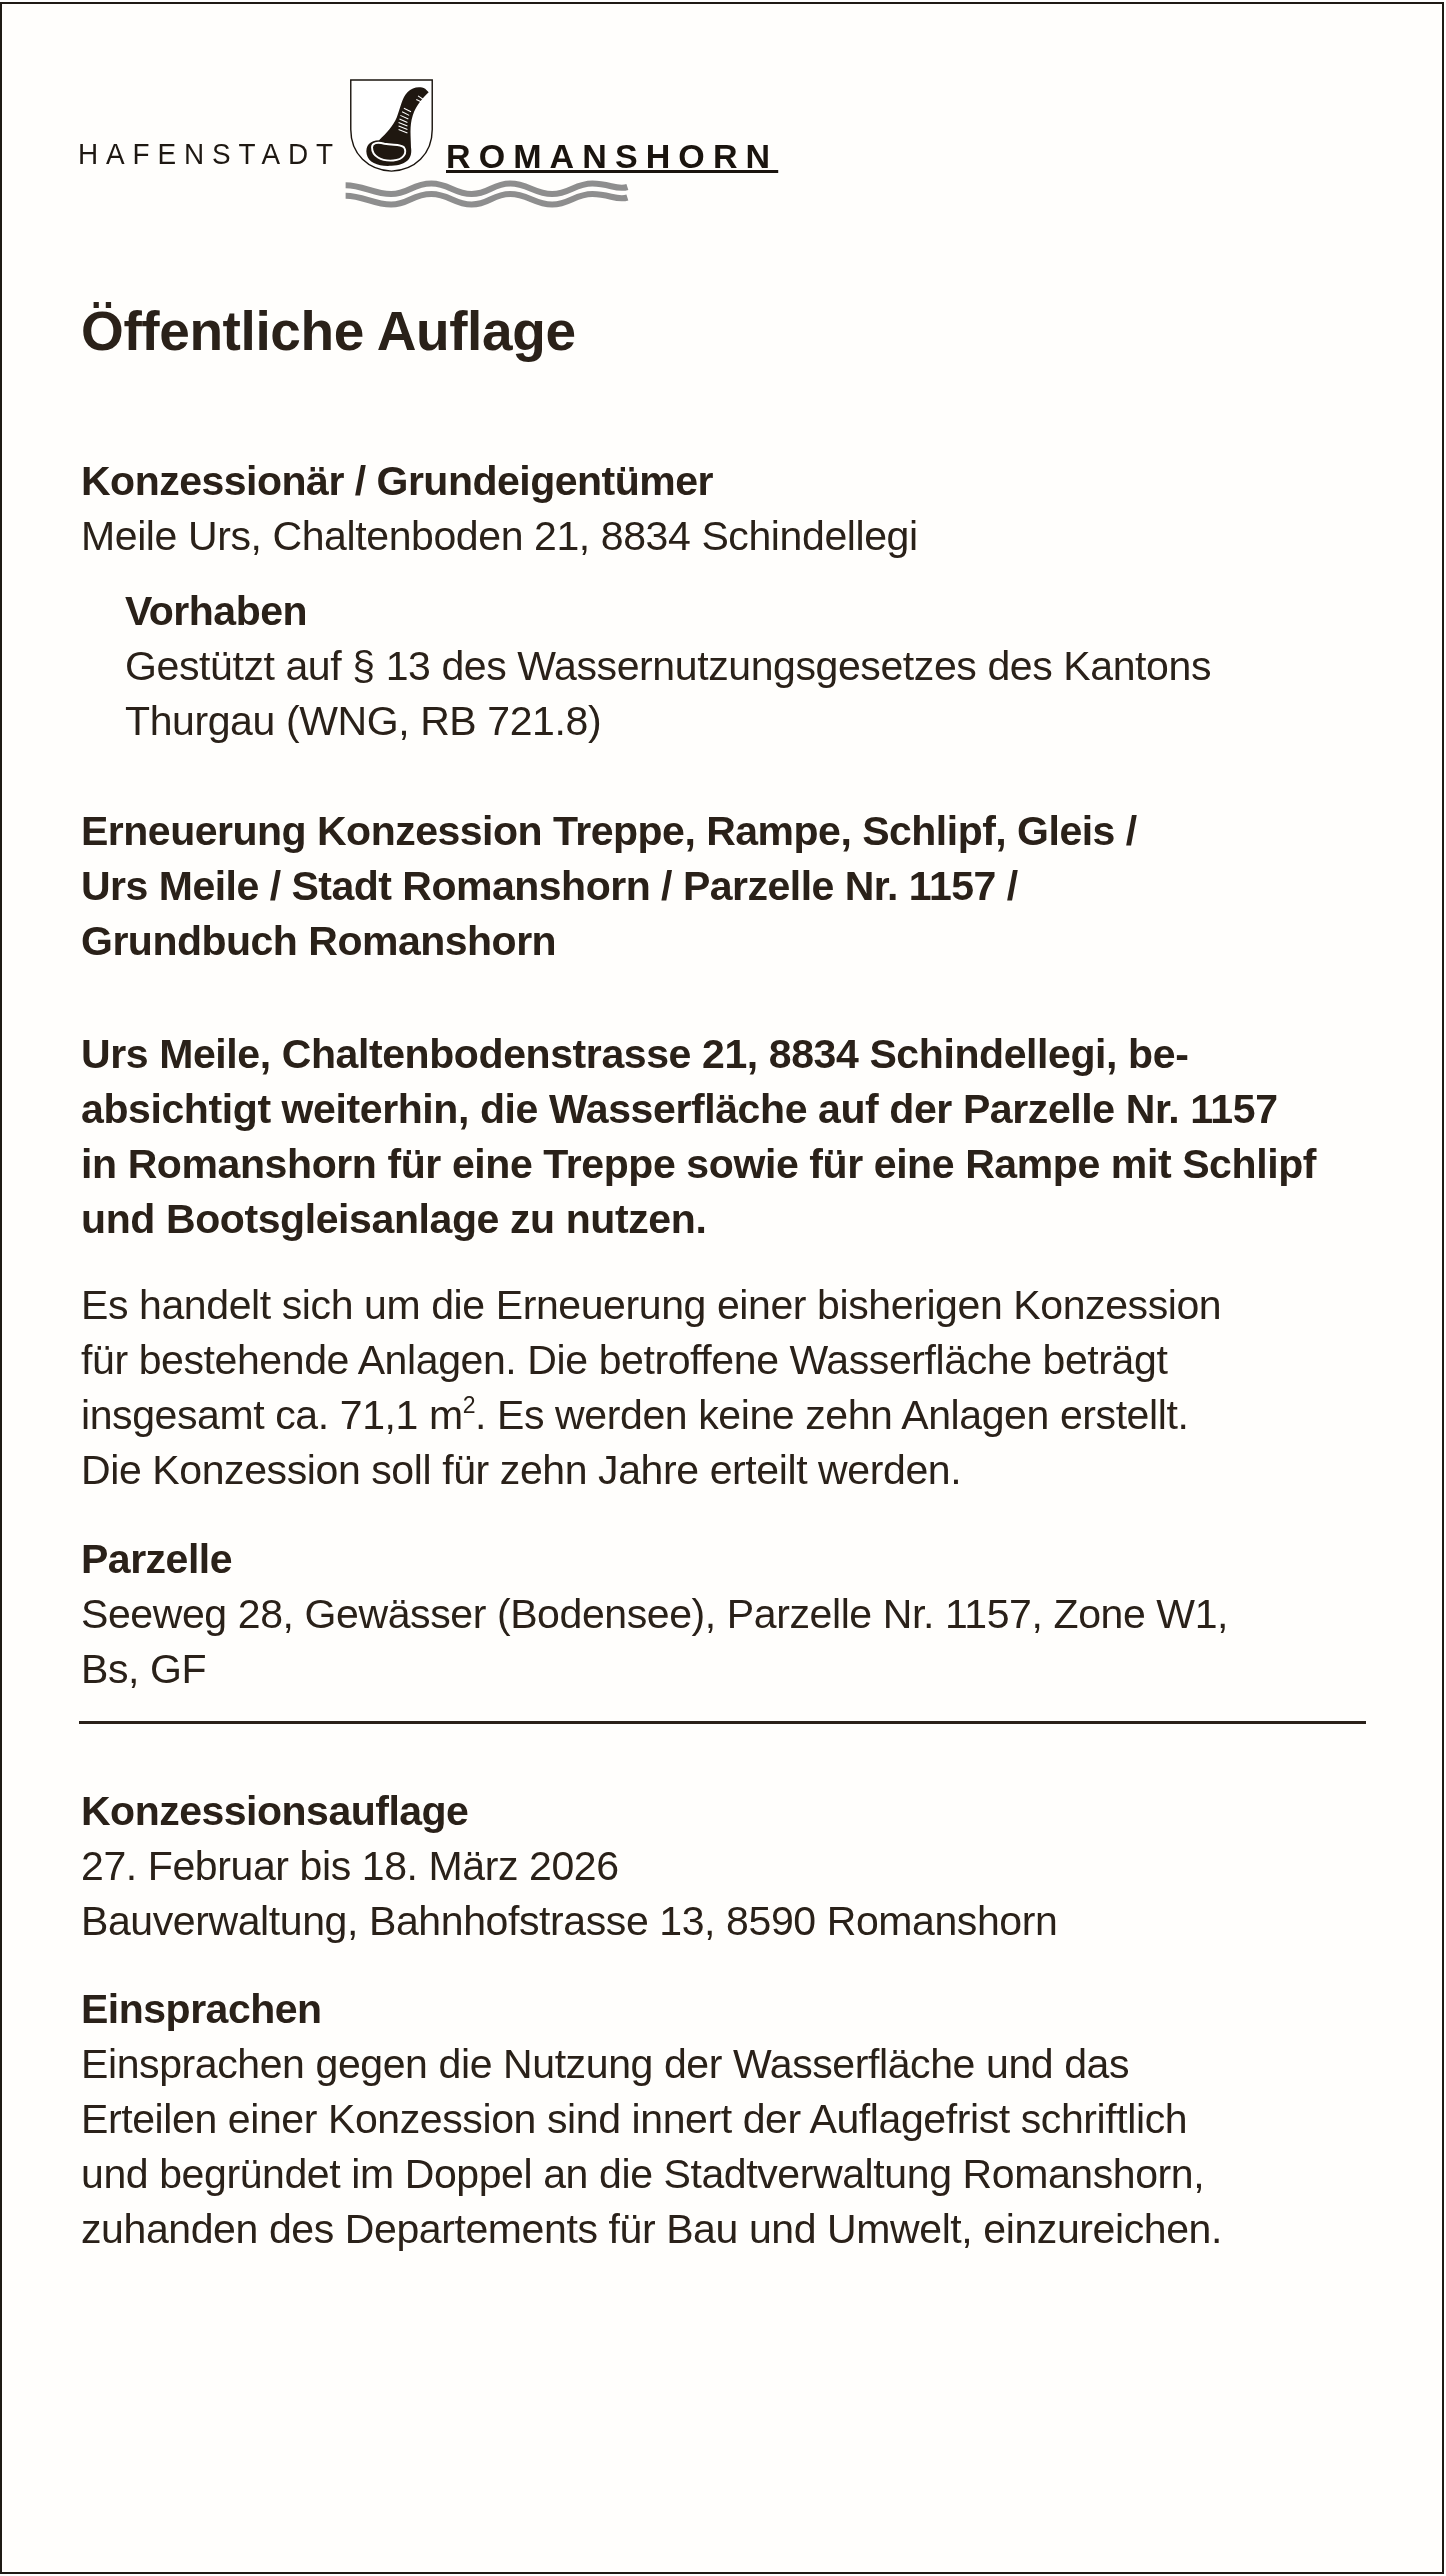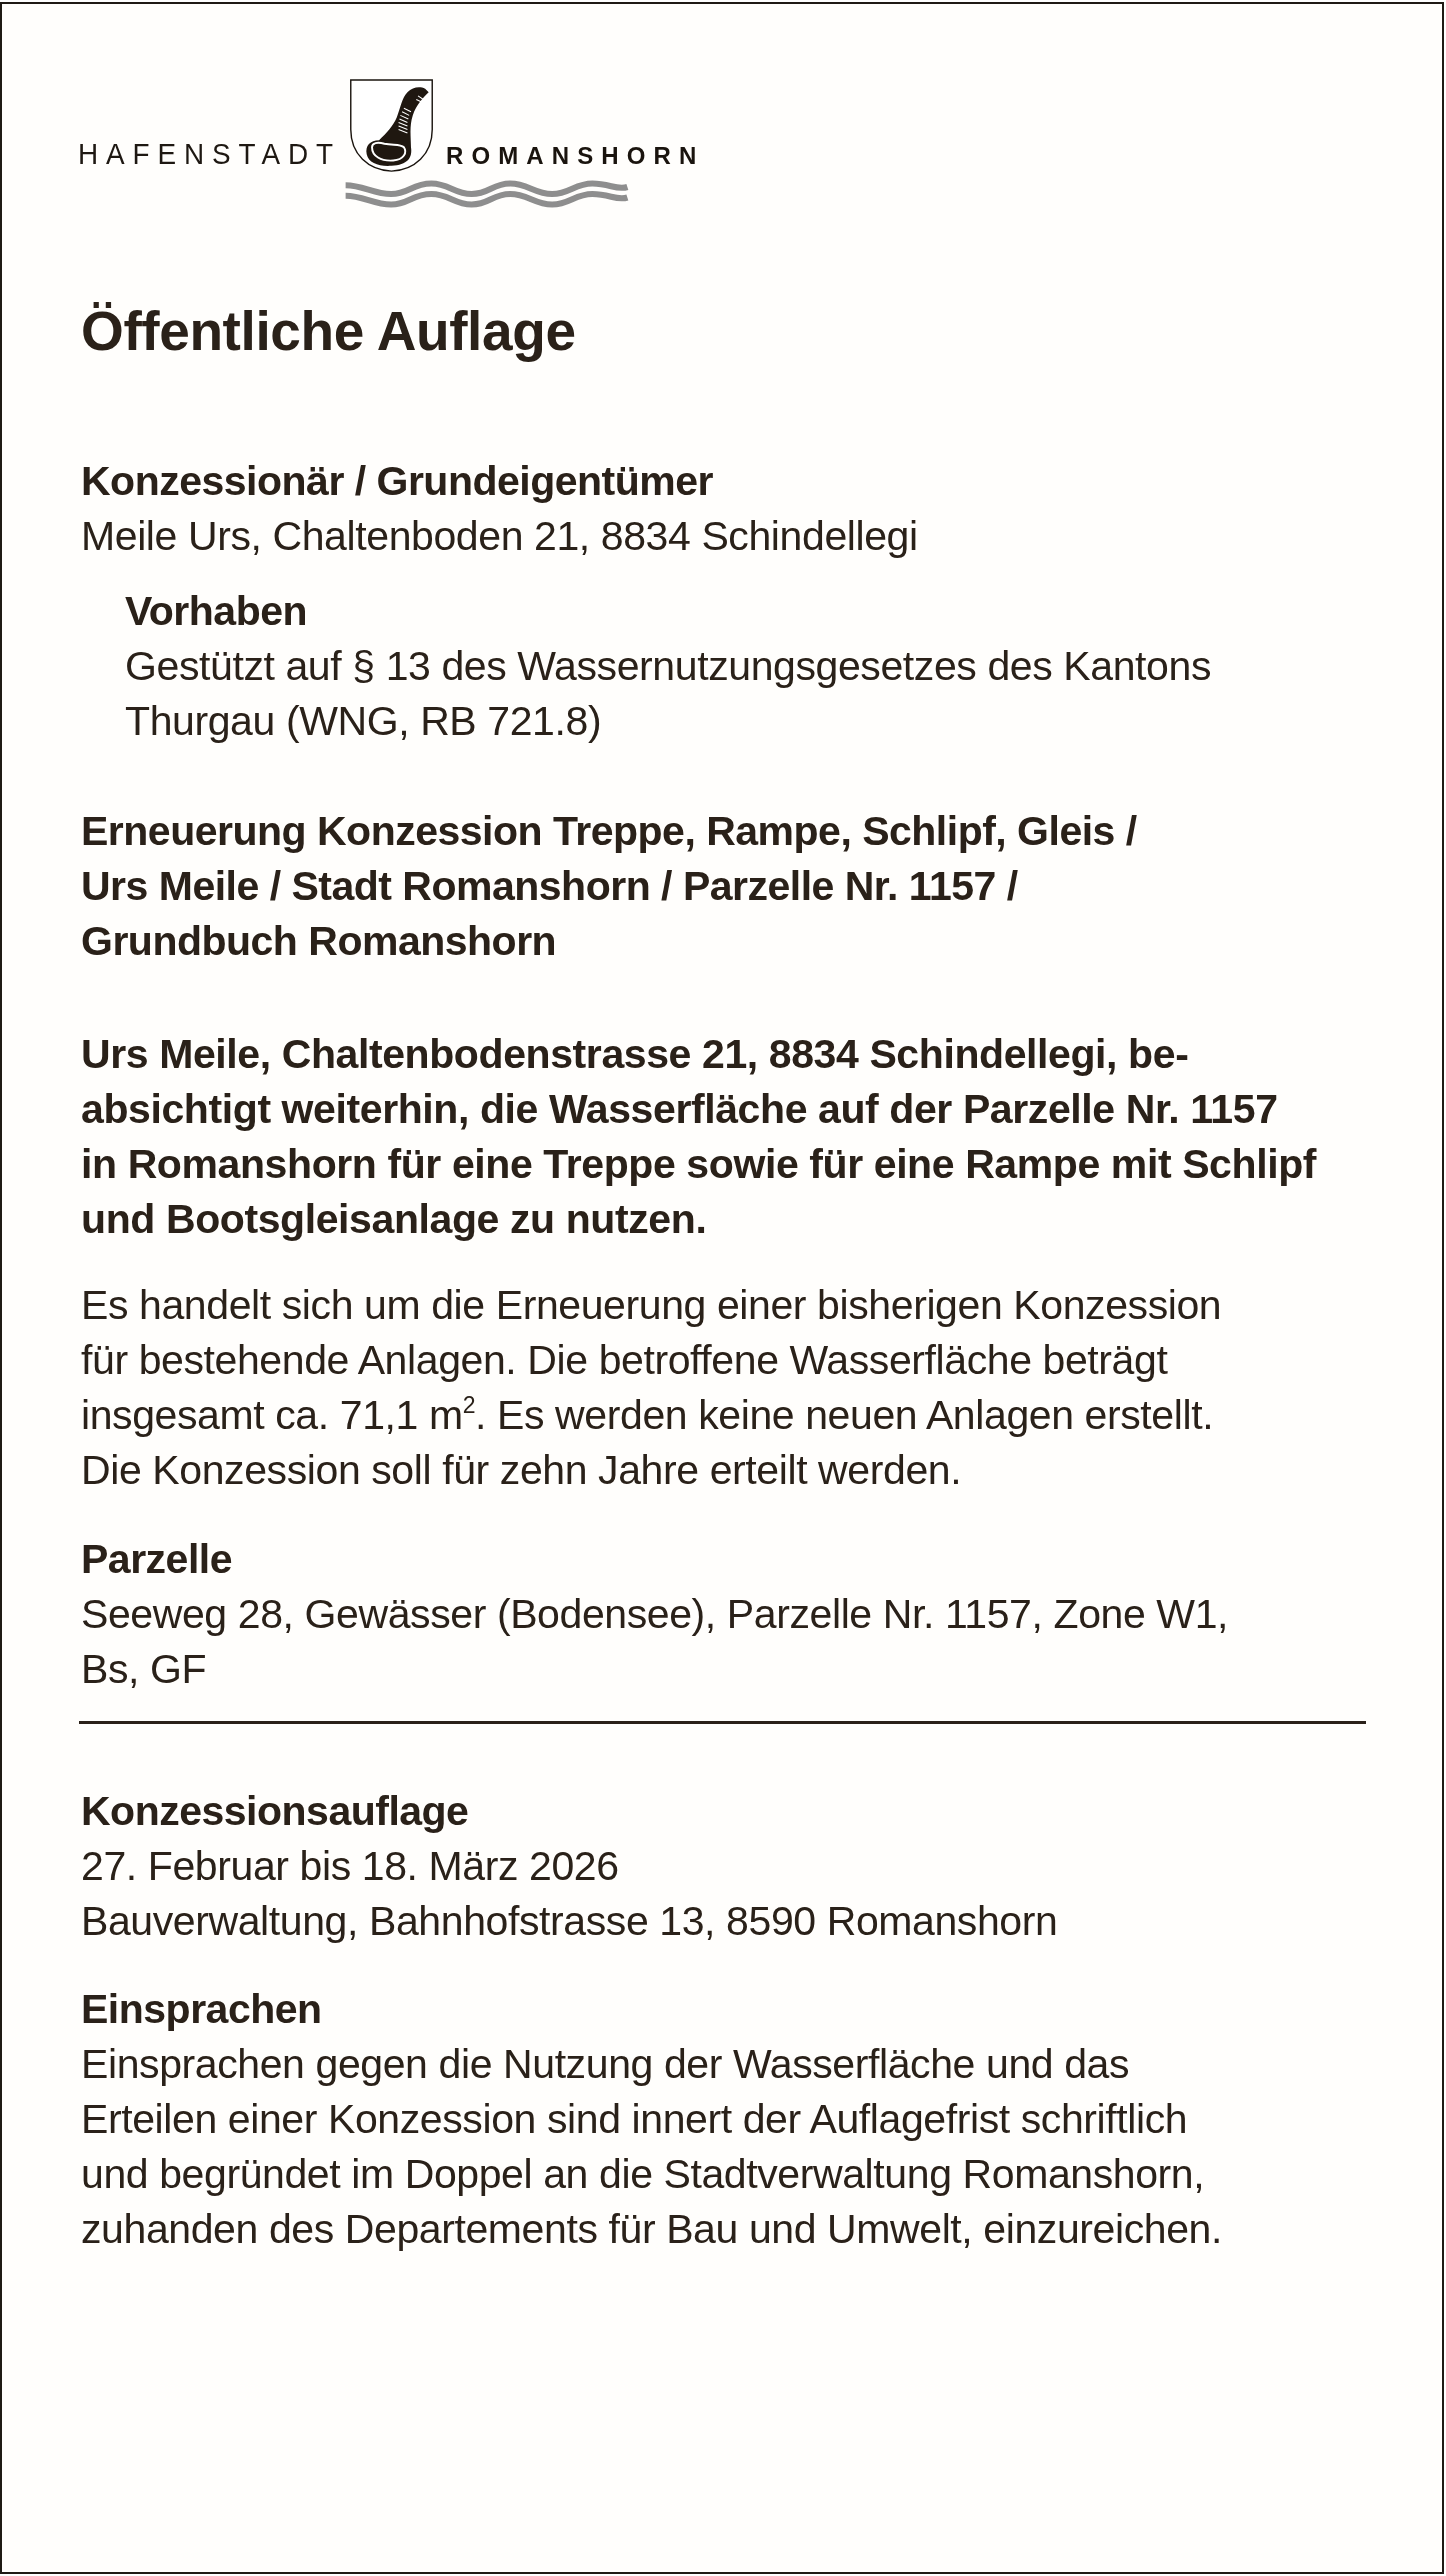--- a/index.html
+++ b/index.html
@@ -9,22 +9,22 @@
     box-sizing: border-box; border: 2.7px solid #1f1a14; background: #fffefc;
   }
   .logo { position: absolute; left: 0; top: 0; width: 797px; height: 230px; }
   .logo-left {
     position: absolute; left: 78px; top: 136px; height: 35px; line-height: 35px;
     font-family: "Liberation Sans", sans-serif; font-size: 30px; font-weight: normal;
     letter-spacing: 8.5px; color: #1e1812; white-space: nowrap; transform: scaleX(0.93); transform-origin: left center;
   }
   .logo-right {
     position: absolute; left: 446px; top: 143px; height: 26.6px; line-height: 26.6px;
-    font-family: "Liberation Sans", sans-serif; font-size: 24px; font-weight: bold;
-    letter-spacing: 8.1px; color: #1a140e; white-space: nowrap;
+    font-family: "Liberation Sans", sans-serif; font-size: 34px; font-weight: bold;
+    letter-spacing: 8.1px; color: #1a140e; white-space: nowrap; text-decoration: underline;
   }
   .logo-shield { position: absolute; left: 349px; top: 78px; width: 85px; height: 96px; }
   .logo-waves { position: absolute; left: 342px; top: 180px; width: 289px; height: 28px; }
 
   .title {
     position: absolute; left: 81px; top: 304px; margin: 0;
     font-family: "Liberation Sans", sans-serif; font-weight: bold; font-size: 55px; line-height: 55px;
     color: #2a2119; white-space: nowrap; letter-spacing: -0.4px;
   }
   .block { position: absolute; left: 81px; margin: 0; }
@@ -100,21 +100,21 @@
 <div class="block" style="top:1027px;font-weight:bold;">
   <span class="line">Urs Meile, Chaltenbodenstrasse 21, 8834 Schindellegi, be-</span>
   <span class="line">absichtigt weiterhin, die Wasserfläche auf der Parzelle Nr. 1157</span>
   <span class="line">in Romanshorn für eine Treppe sowie für eine Rampe mit Schlipf</span>
   <span class="line">und Bootsgleisanlage zu nutzen.</span>
 </div>
 
 <div class="block" style="top:1278px;">
   <span class="line">Es handelt sich um die Erneuerung einer bisherigen Konzession</span>
   <span class="line">für bestehende Anlagen. Die betroffene Wasserfläche beträgt</span>
-  <span class="line"><span>insgesamt ca. 71,1 m</span><sup class="sq">2</sup><span>. Es werden keine neuen Anlagen erstellt.</span></span>
+  <span class="line"><span>insgesamt ca. 71,1 m</span><sup class="sq">2</sup><span>. Es werden keine zehn Anlagen erstellt.</span></span>
   <span class="line">Die Konzession soll für zehn Jahre erteilt werden.</span>
 </div>
 
 <div class="block" style="top:1532px;">
   <span class="line bold">Parzelle</span>
   <span class="line">Seeweg 28, Gewässer (Bodensee), Parzelle Nr. 1157, Zone W1,</span>
   <span class="line">Bs, GF</span>
 </div>
 
 <div class="rule"></div>

